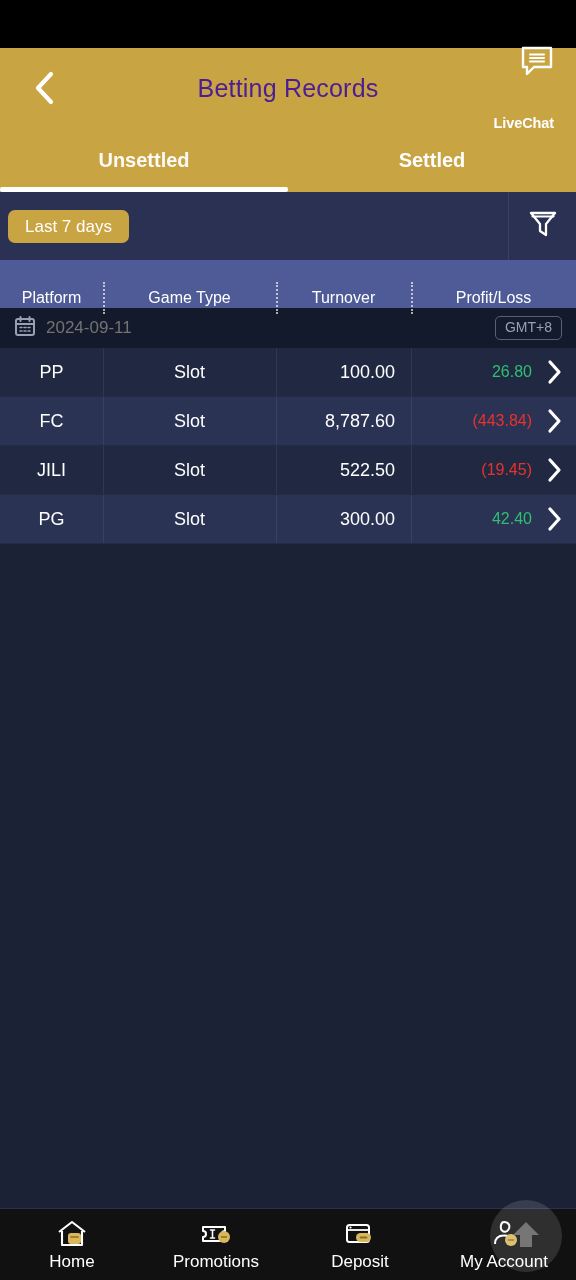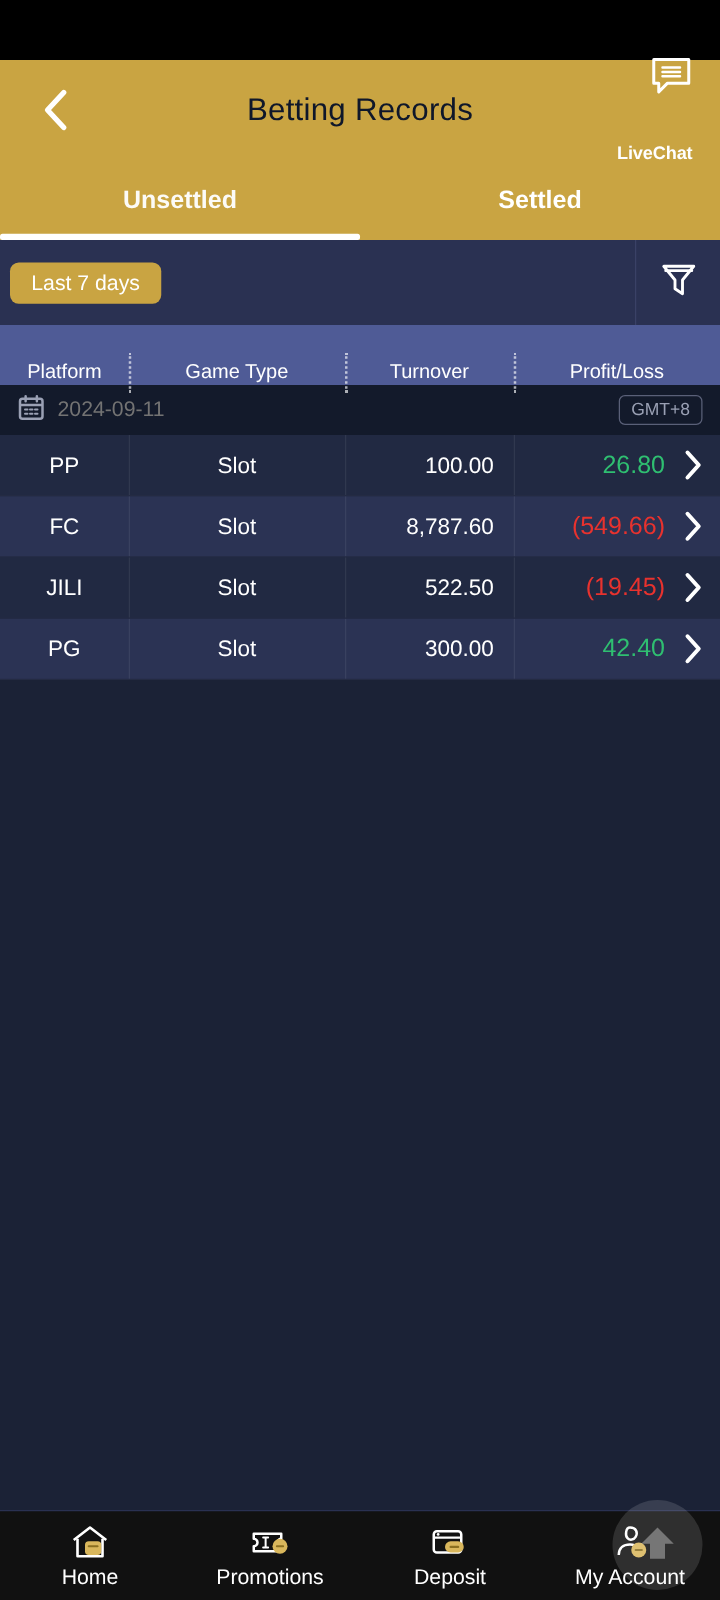--- a/index.html
+++ b/index.html
@@ -13,21 +13,21 @@
 
   
   .statusbar { height:48px; background:#000; }
 
   
   .header { background:#C9A442; position:relative; }
   .header-top { height:80px; position:relative; display:flex; align-items:center; justify-content:center; }
   .back-btn { position:absolute; left:22px; top:50%; transform:translateY(-50%);
               width:44px; height:44px; display:flex; align-items:center; justify-content:center; }
   .back-btn svg { display:block; }
-  .page-title { color:#0f172a; font-size:25px; font-weight:400; letter-spacing:.2px; }
+  .page-title { color:#4c1d95; font-size:25px; font-weight:400; letter-spacing:.2px; }
   .livechat { position:absolute; right:22px; top:50%; transform:translateY(-50%);
               display:flex; flex-direction:column; align-items:flex-end; width:82px;gap:32px; }
   .livechat-label { color:#fff; font-size:14.5px; font-weight:700; margin-top:2px; letter-spacing:-.1px; }
 
   .tabs { height:64px; display:flex; position:relative; }
   .tab { flex:1; display:flex; align-items:center; justify-content:center;
          color:#fff; font-size:20px; font-weight:700; opacity:.96; }
   .tab.active { opacity:1; }
   .tab-underline { position:absolute; bottom:0; left:0; width:288px; height:5px; background:#fff; border-radius:2px; }
 
@@ -57,21 +57,21 @@
 
   .row { height:49px; display:flex; align-items:center; border-bottom:1px solid #242B43; }
   .row.odd  { background:#212942; }
   .row.even { background:#2B3354; }
   .cell { height:100%; display:flex; align-items:center; position:relative; font-size:18px; color:#fff; }
   .cell + .cell::before { content:""; position:absolute; left:0; top:0; bottom:0;
         border-left:1px solid rgba(255,255,255,.07); }
   .cell.center { justify-content:center; }
   .cell.right  { justify-content:flex-end; padding-right:16px; }
   .c-profit-cell { flex:1; justify-content:flex-end; padding-right:8px; gap:10px; }
-  .pl { font-size:20px; }
+  .pl { font-size:16px; }
   .pl.pos { color:#2FBF71; }
   .pl.neg { color:#E8322E; }
   .chev { width:26px; display:flex; align-items:center; justify-content:center; }
 
   
   .bottomnav { position:absolute; left:0; bottom:0; width:576px; height:72px;
                background:#111111; display:flex; border-top:1px solid #2A3152; }
   .navitem { flex:1; display:flex; flex-direction:column; align-items:center; justify-content:center; gap:3px; }
   .navlabel { color:#fff; font-size:17px; }
   .navicon { height:32px; display:flex; align-items:flex-end; justify-content:center; }
@@ -165,21 +165,21 @@
               <path d="M3 3 L12 13 L3 23" stroke="#ffffff" stroke-width="3.2" stroke-linecap="round" stroke-linejoin="round"></path>
             </svg>
           </span>
         </div>
       </div>
       <div class="row even">
         <div class="cell center c-platform">FC</div>
         <div class="cell center c-gametype">Slot</div>
         <div class="cell right c-turnover">8,787.60</div>
         <div class="cell c-profit-cell">
-          <span class="pl neg">(549.66)</span>
+          <span class="pl neg">(443.84)</span>
           <span class="chev">
             <svg width="16" height="26" viewBox="0 0 16 26" fill="none">
               <path d="M3 3 L12 13 L3 23" stroke="#ffffff" stroke-width="3.2" stroke-linecap="round" stroke-linejoin="round"></path>
             </svg>
           </span>
         </div>
       </div>
       <div class="row odd">
         <div class="cell center c-platform">JILI</div>
         <div class="cell center c-gametype">Slot</div>

